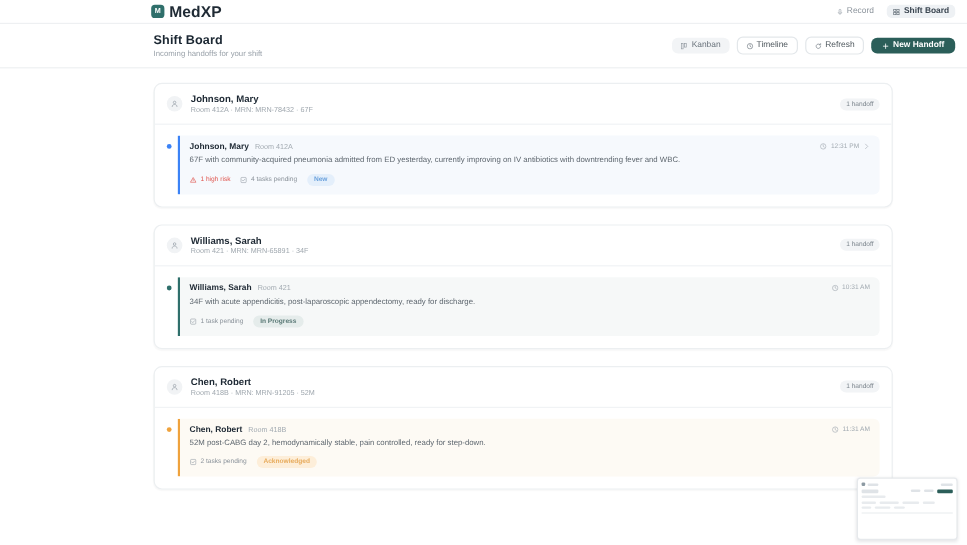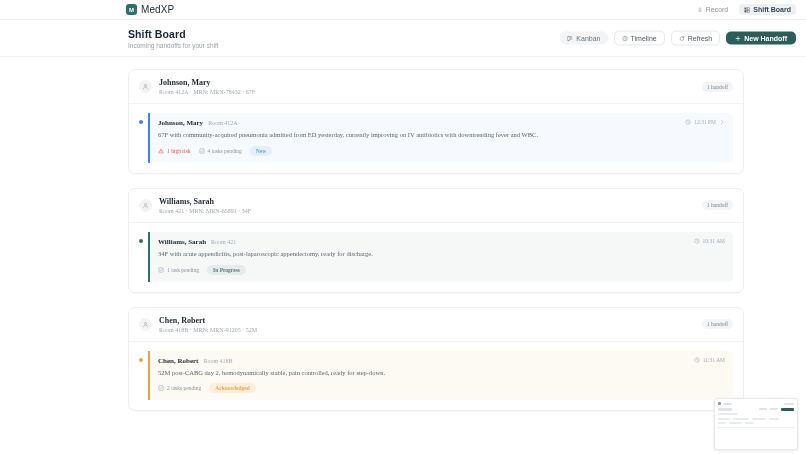--- a/index.html
+++ b/index.html
@@ -32,22 +32,22 @@
     width: 11px; height: 11px;
     border-radius: 3px;
     background: #2f6f6b;
     display: flex; align-items: center; justify-content: center;
     color: #ffffff;
     font-size: 6px;
     font-weight: bold;
     line-height: 1;
   }
   .brand-name {
-    font-size: 10px;
-    font-weight: 400;
+    font-size: 13px;
+    font-weight: 700;
     color: #1f2a34;
     letter-spacing: .1px;
   }
   .appbar-right {
     position: absolute;
     right: 10px;
     display: flex;
     align-items: center;
     gap: 6px;
   }
@@ -112,21 +112,20 @@
     background: #2b5e59;
     color: #ffffff;
     font-weight: 700;
     padding: 3px 9px;
   }
 
   
   .board {
     padding: 12px 62px 0 128px;
     background: #ffffff;
-    font-family: Liberation Serif, serif;
   }
   .pcard {
     border: 1px solid #eceff1;
     border-radius: 7px;
     background: #ffffff;
     margin-bottom: 14px;
     box-shadow: 0 1px 1px rgba(16,24,40,.03);
     overflow: hidden;
   }
   .pcard-head {

